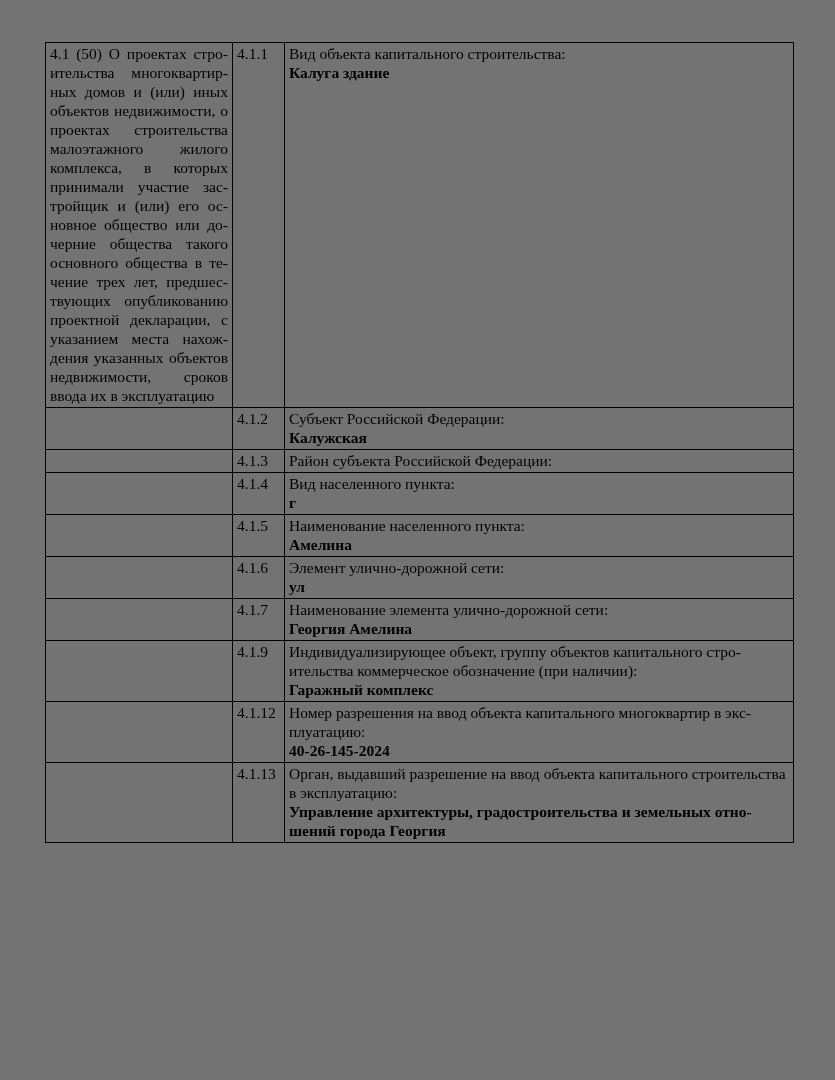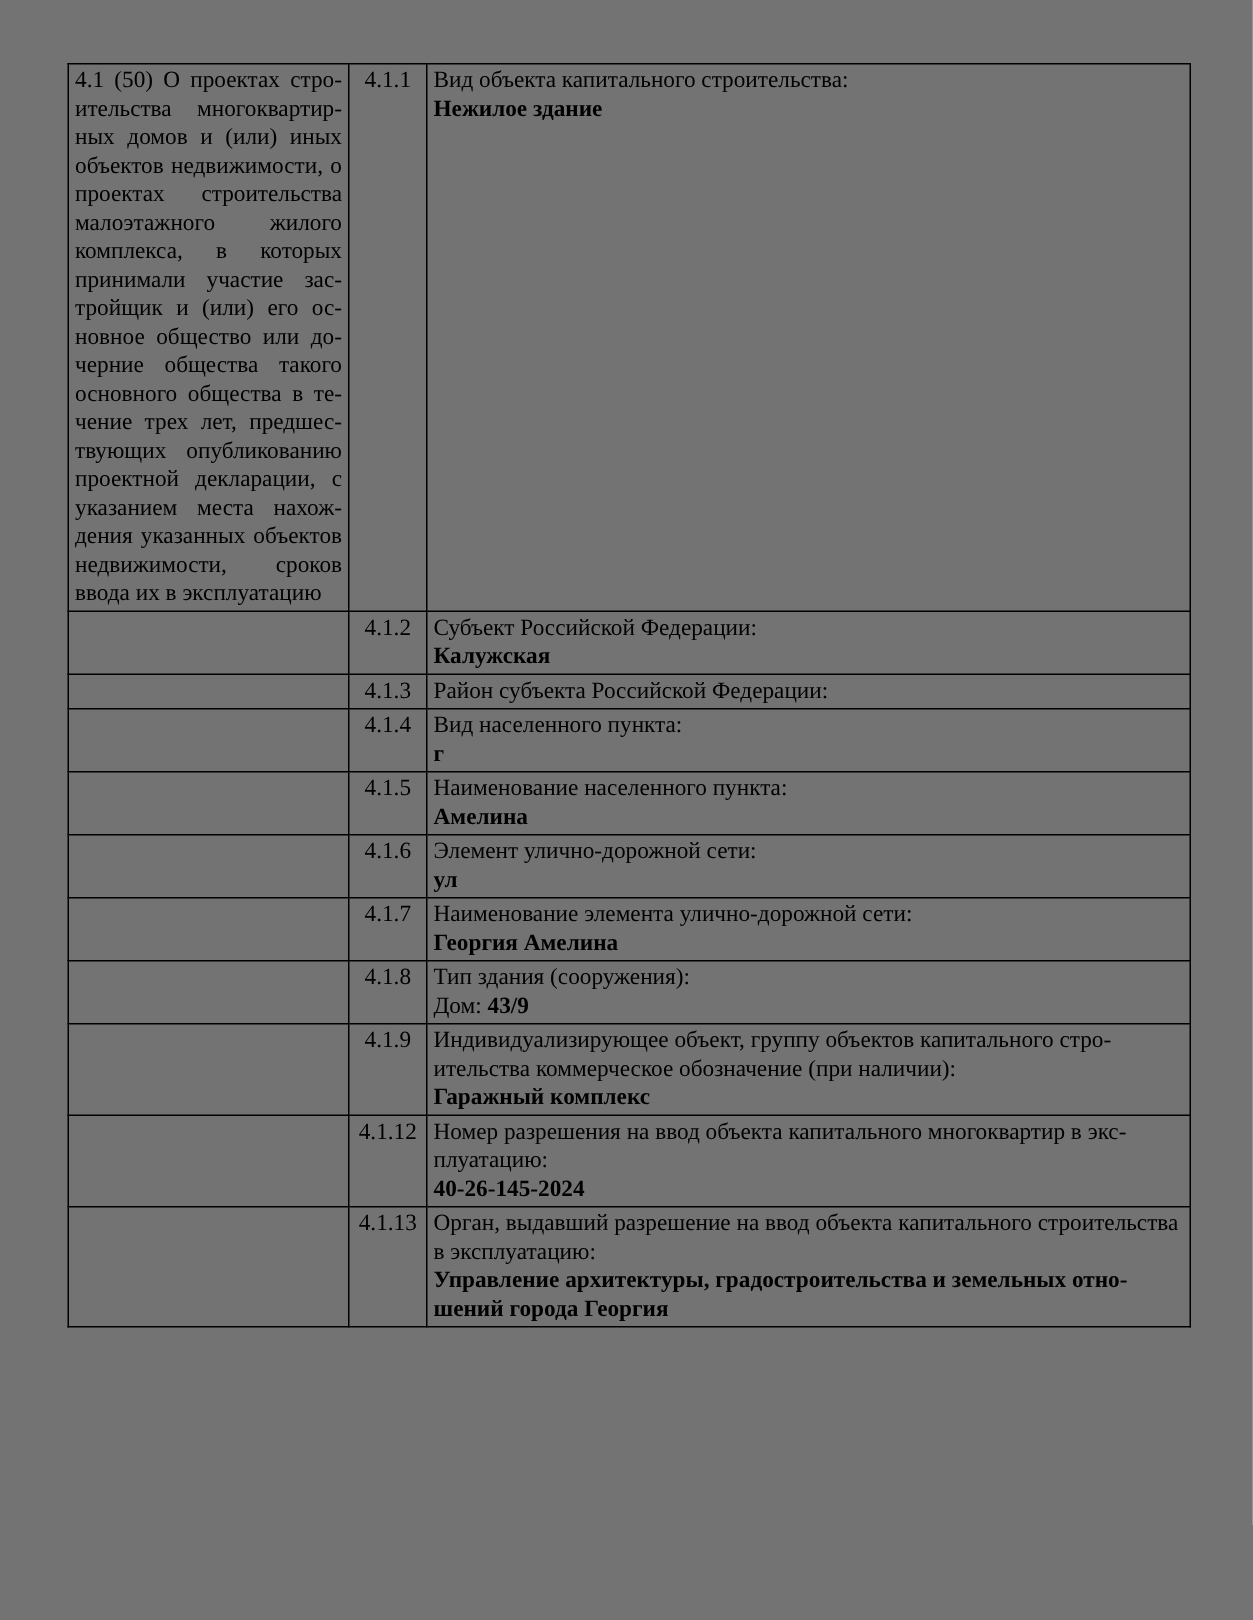--- a/index.html
+++ b/index.html
@@ -34,21 +34,20 @@
   }
   col.c-desc { width: 187px; }
   col.c-code { width: 52px; }
   col.c-content { width: 509px; }
   td.desc {
     text-align: justify;
   }
   td.code {
     vertical-align: middle;
     padding-left: 3px;
-    text-align: center;
   }
   td.mid {
     vertical-align: middle;
   }
   .value {
     font-weight: bold;
   }
 </style>
 </head>
 <body>
@@ -60,21 +59,21 @@
       <col class="c-code">
       <col class="c-content">
     </colgroup>
 
     <tbody>
         <tr>
       <td class="desc">4.1 (50) О проектах стро­ительства многоквартир­ных домов и (или) иных объектов недвижимости, о проектах строительства малоэтажного жилого комплекса, в которых принимали участие зас­тройщик и (или) его ос­новное общество или до­черние общества такого основного общества в те­чение трех лет, предшес­твующих опубликованию проектной декларации, с указанием места нахож­дения указанных объек­тов недвижимости, сро­ков ввода их в эксплуата­цию</td>
       <td class="code">4.1.1</td>
       <td class="content mid">
         <div>Вид объекта капитального строительства:</div>
-        <div class="value">Нежилое здание</div>
+        <div class="value">Калуга здание</div>
       </td>
     </tr>
 
     <tr>
       <td class="desc"></td>
       <td class="code">4.1.2</td>
       <td class="content">
         <div>Субъект Российской Федерации:</div>
         <div class="value">Калужская</div>
       </td>
@@ -117,28 +116,20 @@
 
     <tr>
       <td class="desc"></td>
       <td class="code">4.1.7</td>
       <td class="content">
         <div>Наименование элемента улично-дорожной сети:</div>
         <div class="value">Георгия Амелина</div>
       </td>
     </tr>
 
-    <tr>
-      <td class="desc"></td>
-      <td class="code">4.1.8</td>
-      <td class="content">
-        <div>Тип здания (сооружения):</div>
-        <div><span>Дом: </span><span class="value">43/9</span></div>
-      </td>
-    </tr>
 
     <tr>
       <td class="desc"></td>
       <td class="code">4.1.9</td>
       <td class="content">
         <div>Индивидуализирующее объект, группу объектов капитального стро­ительства коммерческое обозначение (при наличии):</div>
         <div class="value">Гаражный комплекс</div>
       </td>
     </tr>
 

